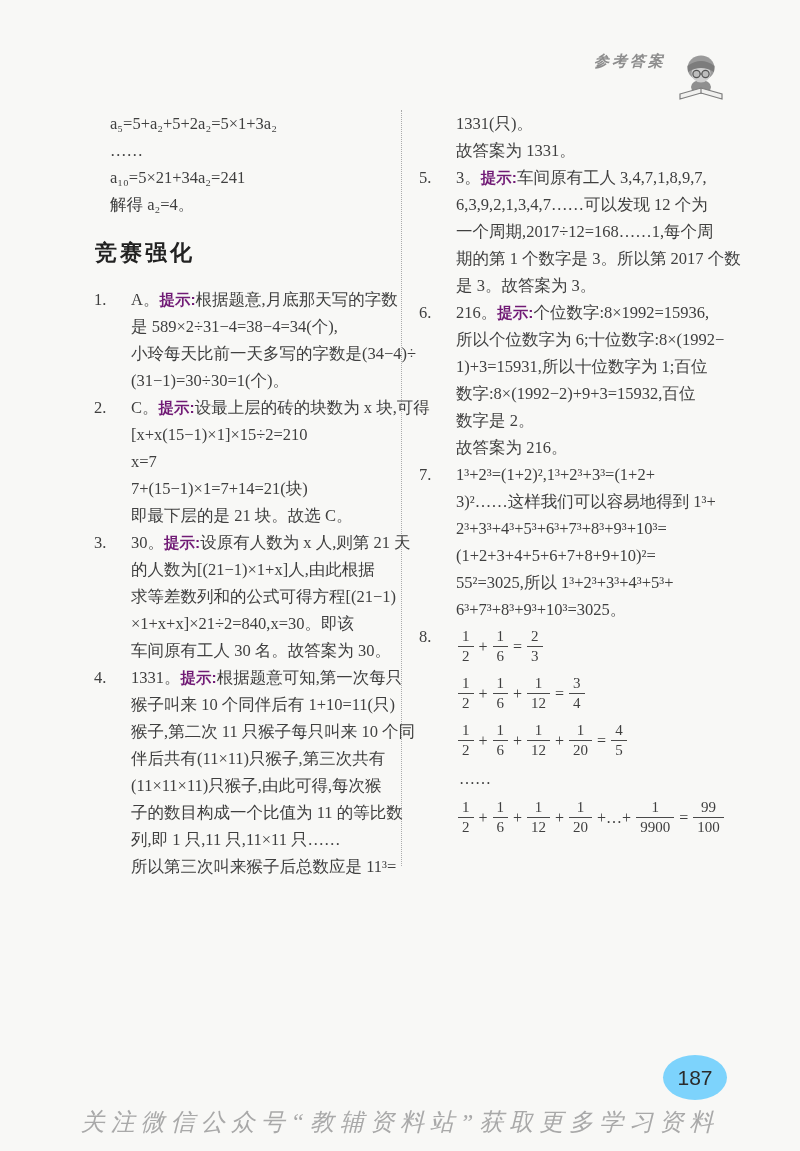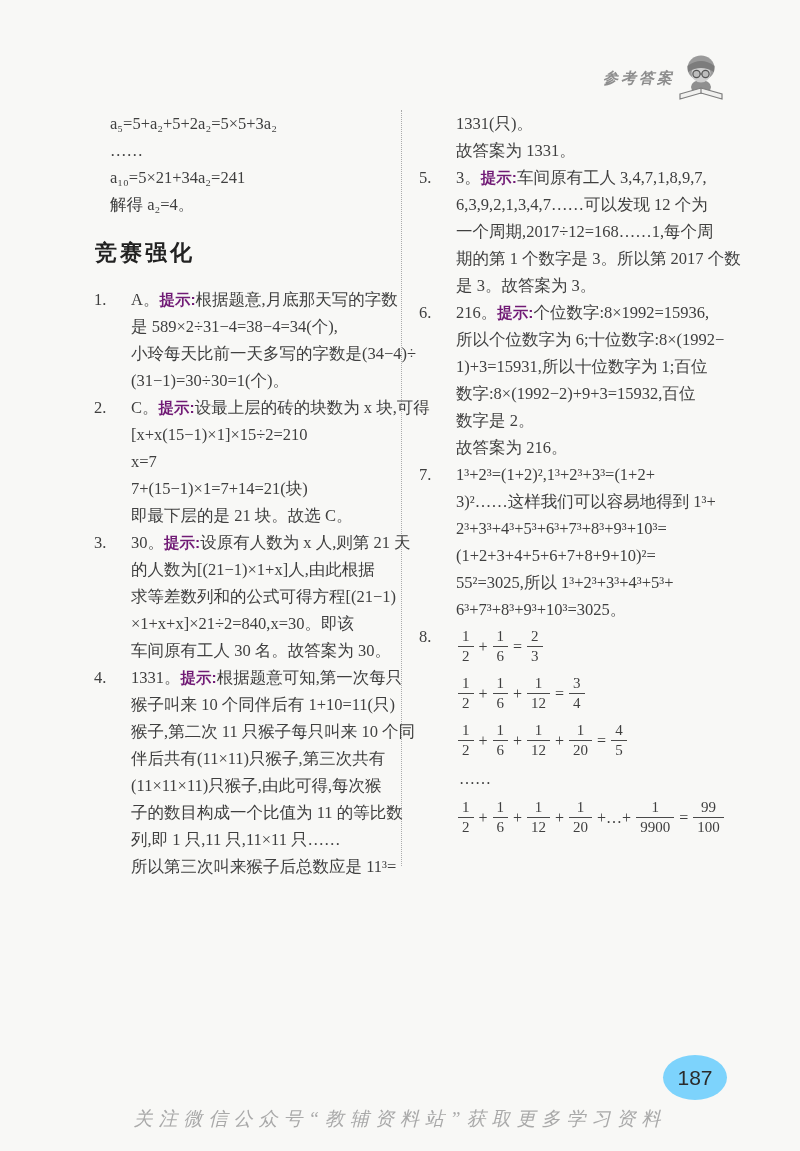--- a/index.html
+++ b/index.html
@@ -9,21 +9,21 @@
     width:800px;height:1151px;
     margin:0 auto;
     background:#f8f8f6;
     font-family:"Liberation Serif","DejaVu Serif",serif;
     color:#3f3f3f;
     overflow:hidden;
   }
   
   .hdr{
     position:absolute;top:52px;right:76px;
-    display:flex;align-items:center;gap:3px;
+    display:flex;gap:12px;
   }
   .hdr-title{
     font-size:15px;font-weight:bold;font-style:italic;
     color:#8d8d8d;letter-spacing:3px;
     font-family:"Liberation Serif","DejaVu Serif",serif;
   }
   .hdr-icon{width:46px;height:52px;}
   
   .divider{
     position:absolute;left:401px;top:110px;height:756px;width:0;
@@ -58,21 +58,21 @@
     position:absolute;left:663px;top:1055px;width:64px;height:45px;
     border-radius:50%;background:#7dd3fc;
     display:flex;align-items:center;justify-content:center;
     font-family:"Liberation Sans","DejaVu Sans",sans-serif;
     font-size:21px;color:#2b2b2b;
   }
   .watermark{
     position:absolute;left:0;right:0;top:1106px;
     text-align:center;
     font-style:italic;
-    font-size:19px;color:#a9a9a9;letter-spacing:6px;
+    font-size:24px;color:#a9a9a9;letter-spacing:6px;
   }
 </style>
 </head>
 <body>
 
 <div class="page">
 
   <div class="hdr">
     <span class="hdr-title">参考答案</span>
     <svg class="hdr-icon" viewBox="0 0 46 52">
@@ -86,21 +86,21 @@
       <path d="M2 42 L23 36 L44 42 L44 47 L23 41 L2 47 Z" fill="#f1f1ef" stroke="#7e7e7e" stroke-width="1.2"></path>
       <line x1="23" y1="36" x2="23" y2="41" stroke="#7e7e7e" stroke-width="1.2"></line>
     </svg>
   </div>
 
   <div class="divider"></div>
 
   <div class="col col-left">
 
     <div class="intro">
-      <div class="line">a₅=5+a₂+5+2a₂=5×5+3a₂</div>
+      <div class="line">a₅=5+a₂+5+2a₂=5×1+3a₂</div>
       <div class="line">……</div>
       <div class="line">a₁₀=5×21+34a₂=241</div>
       <div class="line">解得 a₂=4。</div>
     </div>
 
     <div class="section-heading">竞赛强化</div>
 
     <div class="item">
       <span class="num">1.</span>
       <div class="body">

